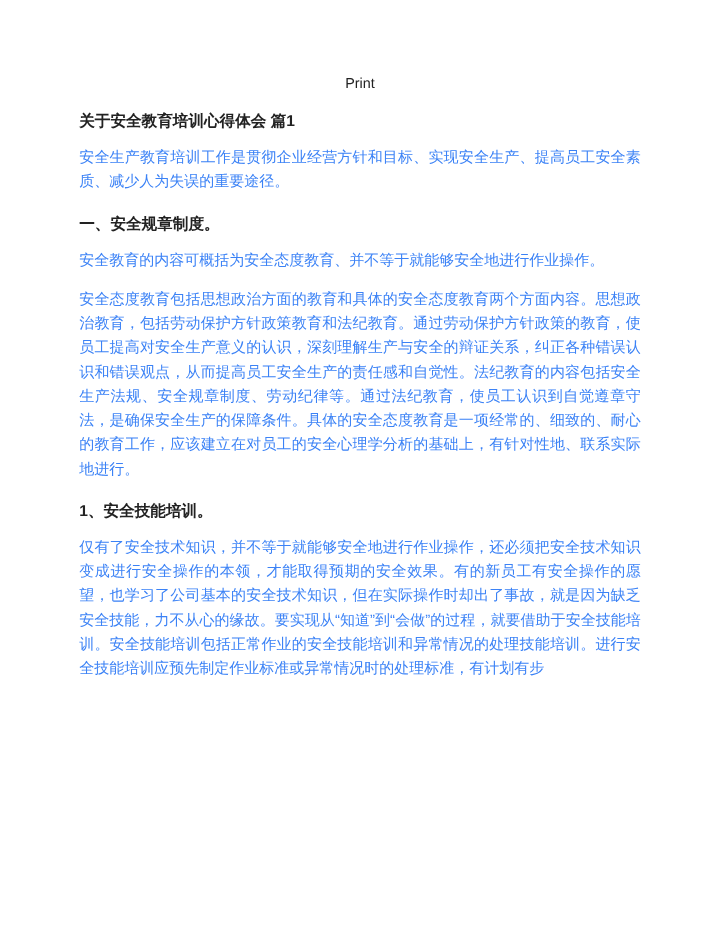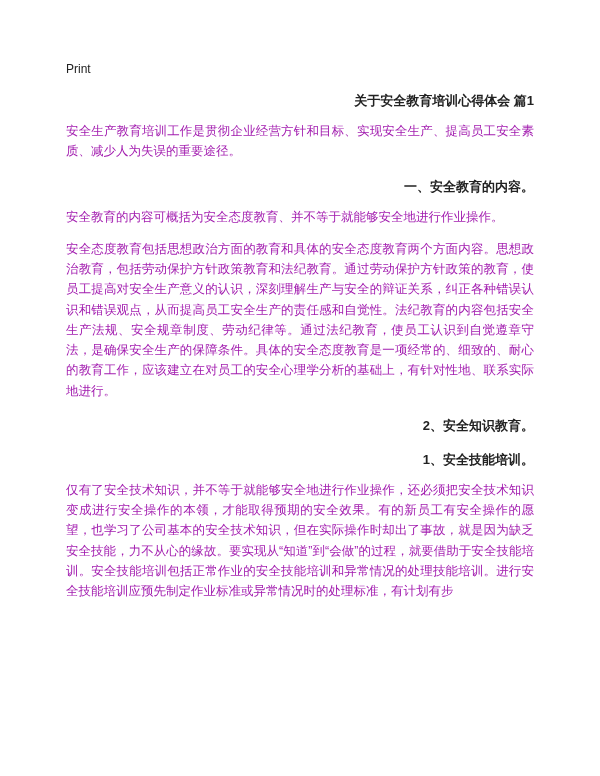--- a/index.html
+++ b/index.html
@@ -17,64 +17,63 @@
     min-height: 776px;
     padding: 62px 66px 28px 66px;
     background: #ffffff;
     color: #333333;
   }
   .print-label {
     font-size: 12px;
     color: #222222;
     margin: 0 0 16px 0;
     cursor: pointer;
+    text-align: center;
   }
   .doc-title {
     color: #cc0000;
     font-size: 18px;
     font-weight: bold;
     text-align: center;
     margin: 12px 0 24px 0;
     letter-spacing: 1px;
   }
   .subtitle {
     font-size: 12.5px;
     color: #333333;
     margin: 0 0 14px 0;
   }
   .heading {
     font-size: 13px;
     font-weight: bold;
     color: #222222;
     margin: 16px 0 11px 0;
-    text-align: right;
   }
   .para {
     font-size: 12.5px;
     line-height: 1.62;
-    color: #a21caf;
+    color: #3b82f6;
     margin: 0 0 12px 0;
     text-align: justify;
   }
 </style>
 </head>
 <body>
 
 <div class="page">
 
   <div class="print-label">Print</div>
 
 
 
   <h2 class="heading">关于安全教育培训心得体会 篇1</h2>
   <p class="para">安全生产教育培训工作是贯彻企业经营方针和目标、实现安全生产、提高员工安全素质、减少人为失误的重要途径。</p>
 
-  <h2 class="heading">一、安全教育的内容。</h2>
+  <h2 class="heading">一、安全规章制度。</h2>
   <p class="para">安全教育的内容可概括为安全态度教育、并不等于就能够安全地进行作业操作。</p>
 
   <p class="para">安全态度教育包括思想政治方面的教育和具体的安全态度教育两个方面内容。思想政治教育，包括劳动保护方针政策教育和法纪教育。通过劳动保护方针政策的教育，使员工提高对安全生产意义的认识，深刻理解生产与安全的辩证关系，纠正各种错误认识和错误观点，从而提高员工安全生产的责任感和自觉性。法纪教育的内容包括安全生产法规、安全规章制度、劳动纪律等。通过法纪教育，使员工认识到自觉遵章守法，是确保安全生产的保障条件。具体的安全态度教育是一项经常的、细致的、耐心的教育工作，应该建立在对员工的安全心理学分析的基础上，有针对性地、联系实际地进行。</p>
 
-  <h2 class="heading">2、安全知识教育。</h2>
 
   <h2 class="heading">1、安全技能培训。</h2>
   <p class="para">仅有了安全技术知识，并不等于就能够安全地进行作业操作，还必须把安全技术知识变成进行安全操作的本领，才能取得预期的安全效果。有的新员工有安全操作的愿望，也学习了公司基本的安全技术知识，但在实际操作时却出了事故，就是因为缺乏安全技能，力不从心的缘故。要实现从“知道”到“会做”的过程，就要借助于安全技能培训。安全技能培训包括正常作业的安全技能培训和异常情况的处理技能培训。进行安全技能培训应预先制定作业标准或异常情况时的处理标准，有计划有步</p>
 
 </div>
 
 </body></html>

